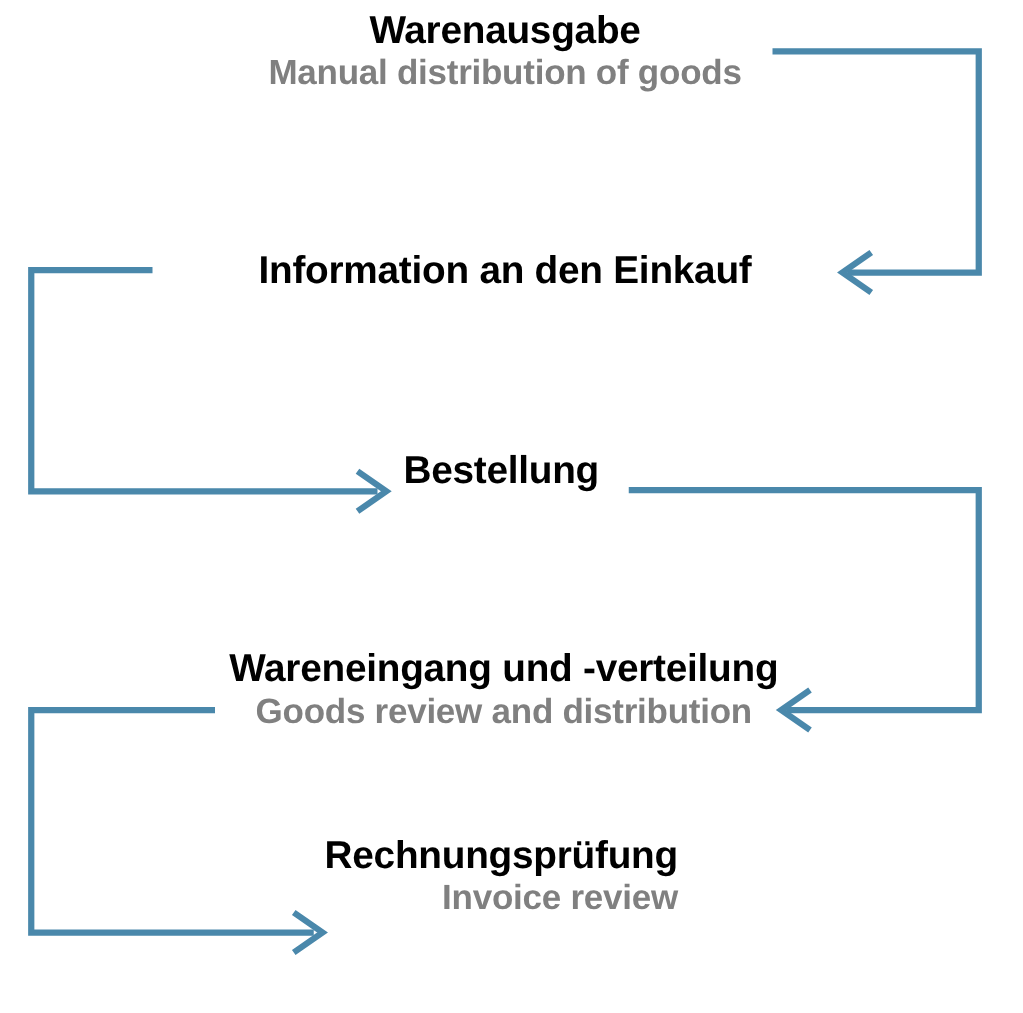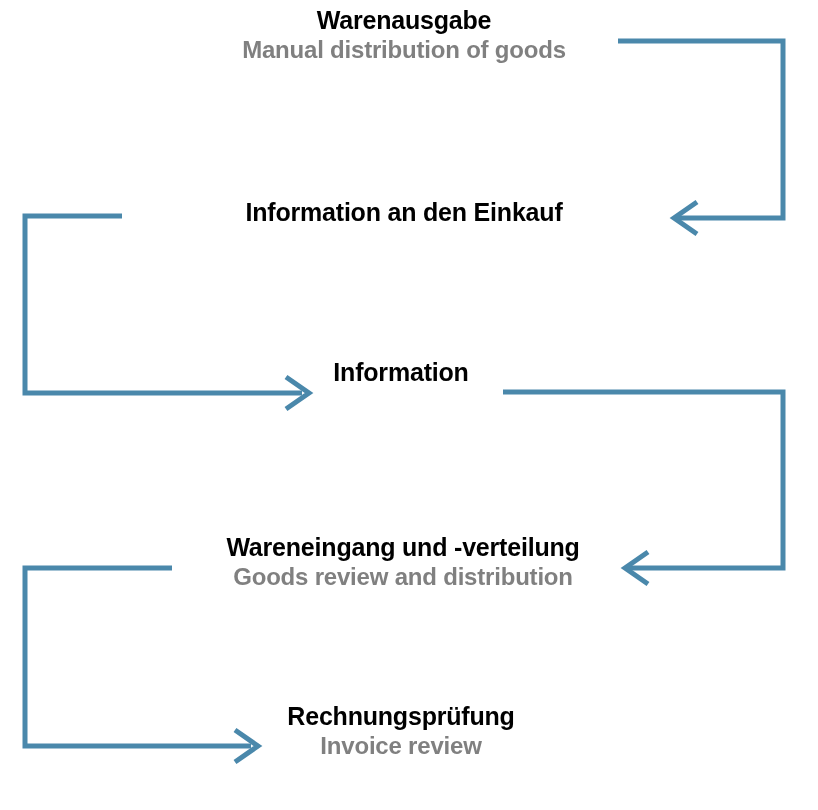--- a/index.html
+++ b/index.html
@@ -30,29 +30,29 @@
     position: absolute;
     text-align: center;
     white-space: nowrap;
     transform: translateX(-50%);
     line-height: 1.0;
   }
   .node-title {
     display: block;
     font-family: "Liberation Sans", sans-serif;
     font-weight: bold;
-    font-size: 25px;
+    font-size: 31px;
     color: #000000;
     letter-spacing: -0.2px;
   }
   .node-subtitle {
     display: block;
     font-family: "Liberation Sans", sans-serif;
     font-weight: bold;
-    font-size: 24px;
+    font-size: 28px;
     color: #808080;
     letter-spacing: -0.2px;
     margin-top: 5px;
   }
 </style>
 </head>
 <body>
 
 <div id="canvas">
 
@@ -83,26 +83,26 @@
   <div class="node" style="left:404px; top:8px;">
     <span class="node-title">Warenausgabe</span>
     <span class="node-subtitle">Manual distribution of goods</span>
   </div>
 
   <div class="node" style="left:404px; top:200px;">
     <span class="node-title">Information an den Einkauf</span>
   </div>
 
   <div class="node" style="left:401px; top:360px;">
-    <span class="node-title">Information</span>
+    <span class="node-title">Bestellung</span>
   </div>
 
-  <div class="node" style="left:403px; top:535px;">
+  <div class="node" style="left:403px; top:519px;">
     <span class="node-title">Wareneingang und -verteilung</span>
     <span class="node-subtitle">Goods review and distribution</span>
   </div>
 
-  <div class="node" style="left:401px; top:704px;">
+  <div class="node" style="left:401px; top:668px;text-align:right;">
     <span class="node-title">Rechnungsprüfung</span>
     <span class="node-subtitle">Invoice review</span>
   </div>
 
 </div>
 
 </body></html>

